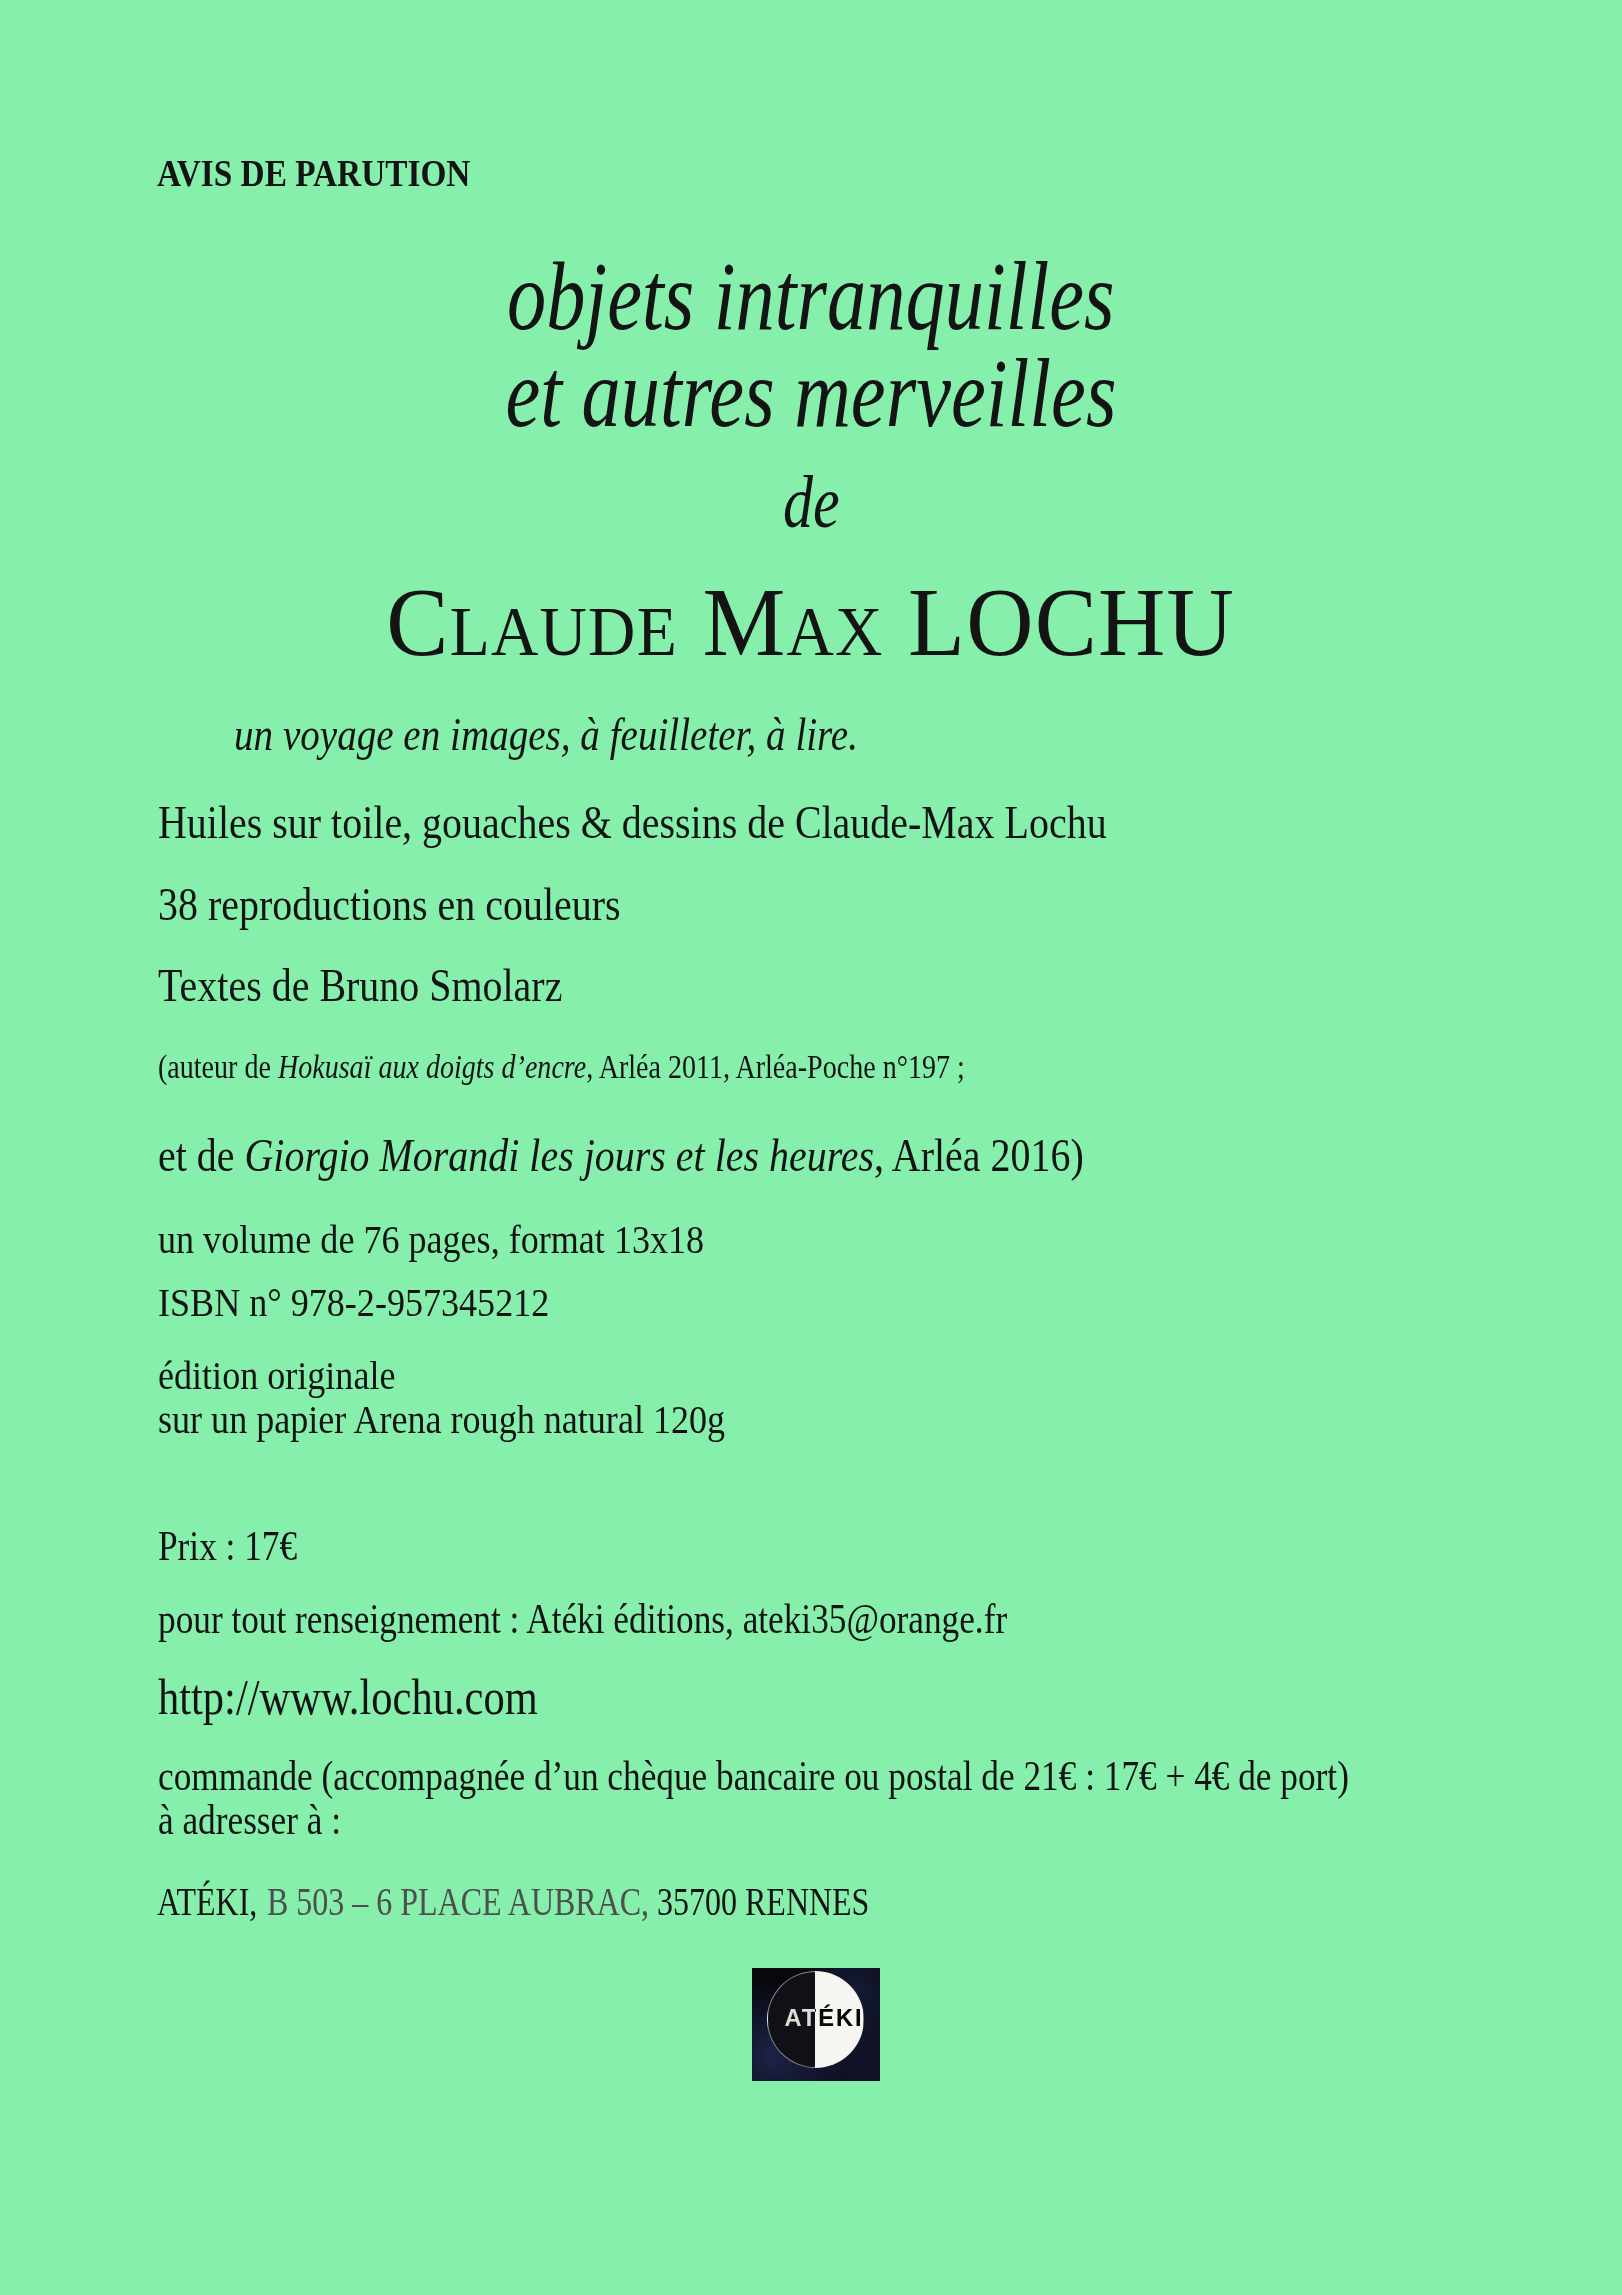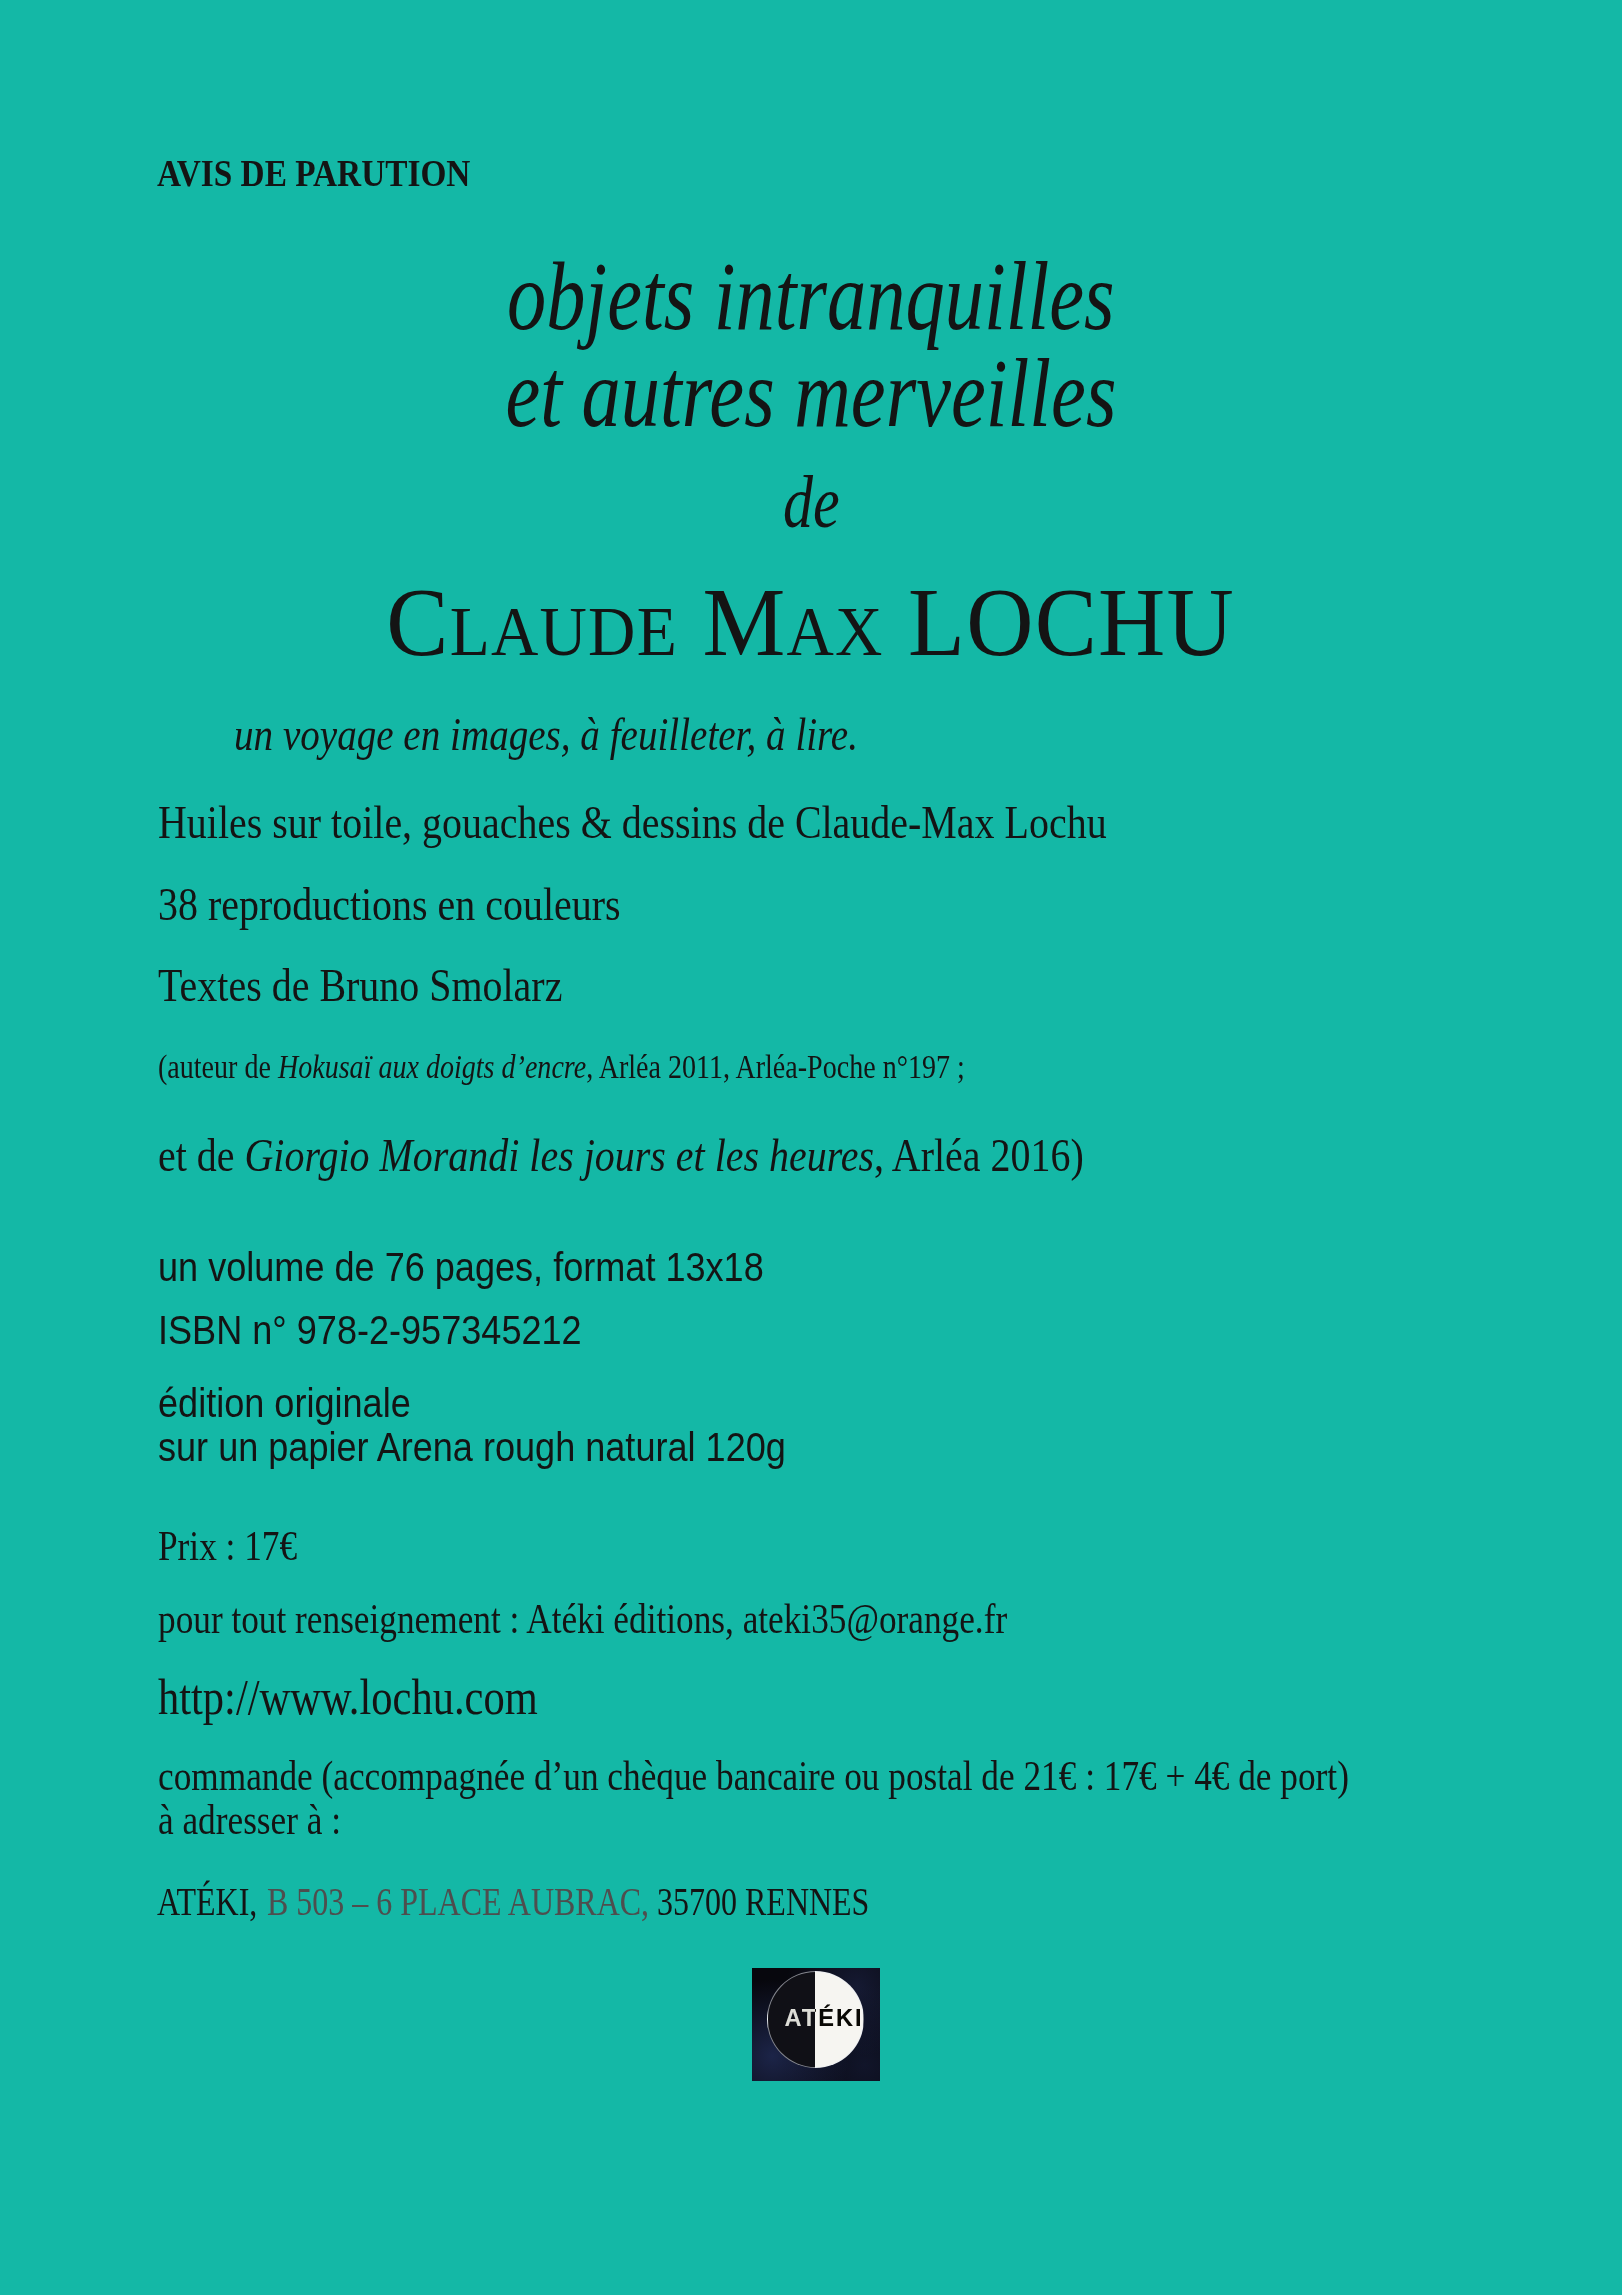--- a/index.html
+++ b/index.html
@@ -1,35 +1,35 @@
 <!DOCTYPE html>
 <html style="font-size:10.5px"><head>
 <meta charset="utf-8">
 <style>
   html,body{margin:0;padding:0;background:#ffffff;}
   .page{
     position:relative;
     width:1622px;height:2295px;
-    background:#14b8a6;
+    background:#86efac;
     overflow:hidden;
     font-family:"Liberation Serif", serif;
     color:#141414;
   }
   .line{position:absolute;white-space:nowrap;line-height:1;}
   .sx{display:inline-block;transform-origin:0 50%;}
   .cx{display:inline-block;transform-origin:50% 50%;}
   .s95{transform:scaleX(.95);}
   .s90{transform:scaleX(.90);}
   .s88{transform:scaleX(.88);}
   .s85{transform:scaleX(.85);}
   .s82{transform:scaleX(.82);}
   .s80{transform:scaleX(.80);}
   .center{left:0;width:100%;text-align:center;}
   .it{font-style:italic;}
-  .sans{font-family:Liberation Sans, sans-serif;margin-top:28px;}
+  .sans{font-family:Liberation Serif, serif;}
   .muted{color:#4e4e4e;}
 
   .header-line{top:155px;left:157px;font-size:37px;font-weight:bold;}
   .title-1{top:247px;font-size:98px;font-style:italic;}
   .title-2{top:344px;font-size:98px;font-style:italic;}
   .title-de{top:464px;font-size:75px;font-style:italic;text-decoration:underline;}
   .author-line{top:573px;font-size:98px;font-variant:small-caps;letter-spacing:1.3px;}
   .subtitle-line{top:712px;left:234px;font-size:46px;font-style:italic;}
   .p-medium{top:799px;left:158px;font-size:47px;}
   .p-repro{top:881px;left:158px;font-size:47px;}

